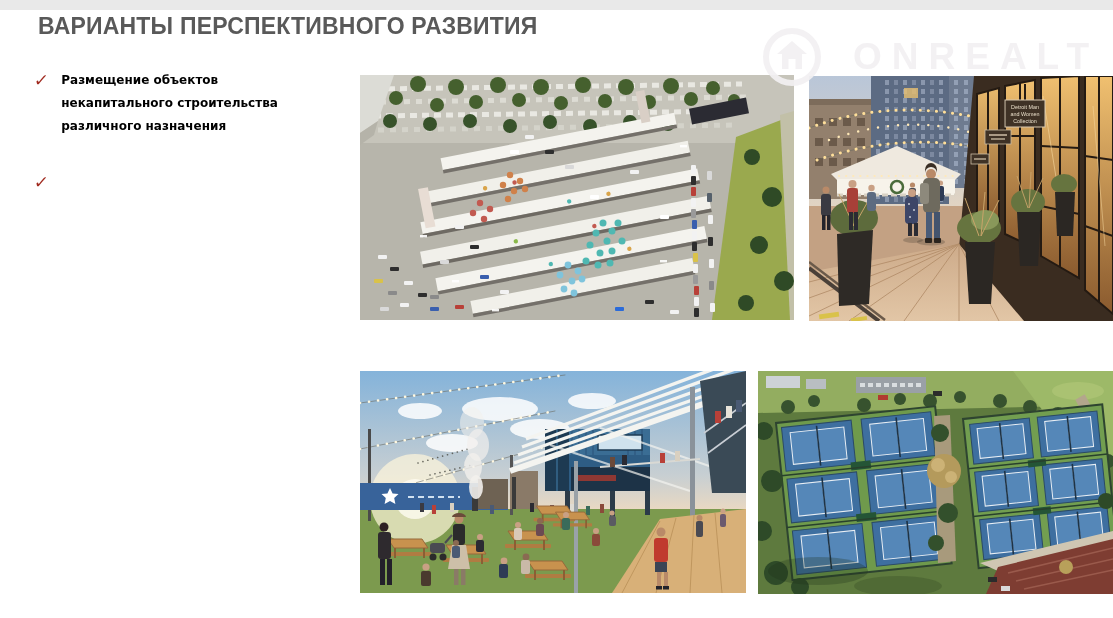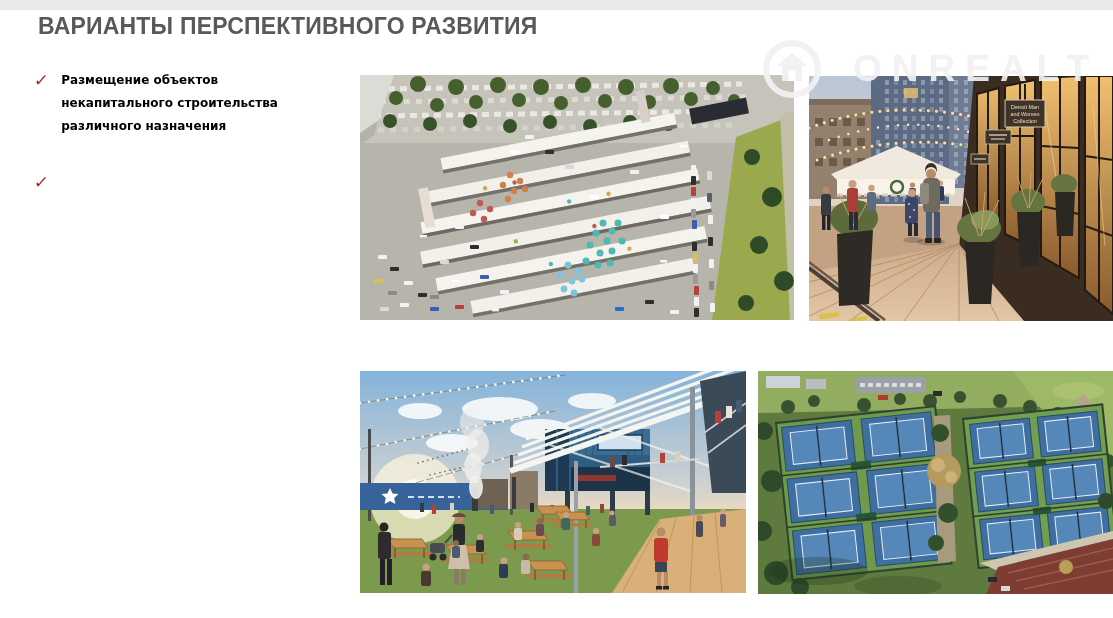--- a/index.html
+++ b/index.html
@@ -30,21 +30,21 @@
     font-family:"DejaVu Sans",sans-serif;font-weight:bold;font-size:12px;
     line-height:23px;color:var(--text-color);width:272px;
   }
   .photo{position:absolute;margin:0;overflow:hidden;background:#ccc;}
   .photo svg{display:block;width:100%;height:100%;}
   .ph-market{left:360px;top:65px;width:434px;height:245px;}
   .ph-street{left:809px;top:66px;width:304px;height:245px;}
   .ph-food{left:360px;top:361px;width:386px;height:222px;}
   .ph-tennis{left:758px;top:361px;width:355px;height:223px;}
   .watermark{
-    position:absolute;left:760px;top:27px;z-index:6;display:flex;align-items:center;gap:29px;
+    position:absolute;left:760px;top:15px;z-index:6;display:flex;align-items:center;gap:29px;
     color:var(--watermark-color);pointer-events:none;
   }
   .wm-icon{width:64px;height:64px;flex:0 0 auto;}
   .wm-text{font-size:37px;font-weight:bold;letter-spacing:10px;line-height:64px;}
 </style>
 </head>
 <body>
 
 <div class="slide">
 

